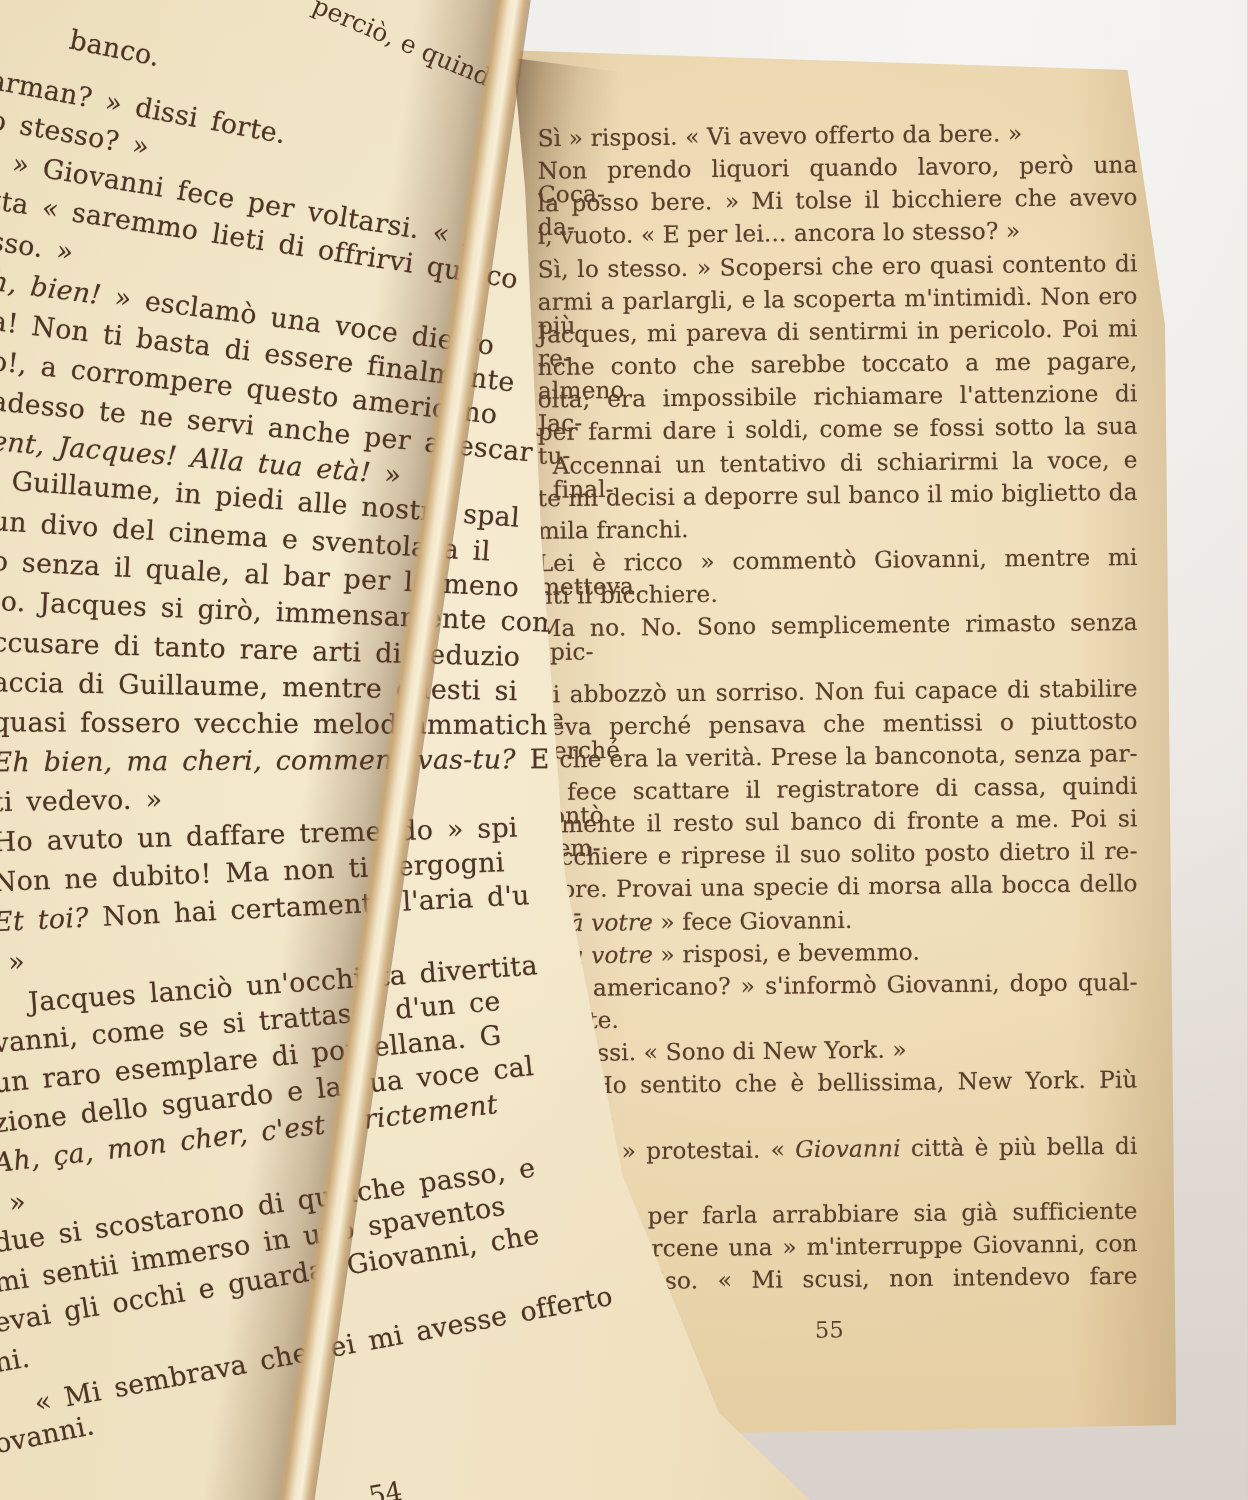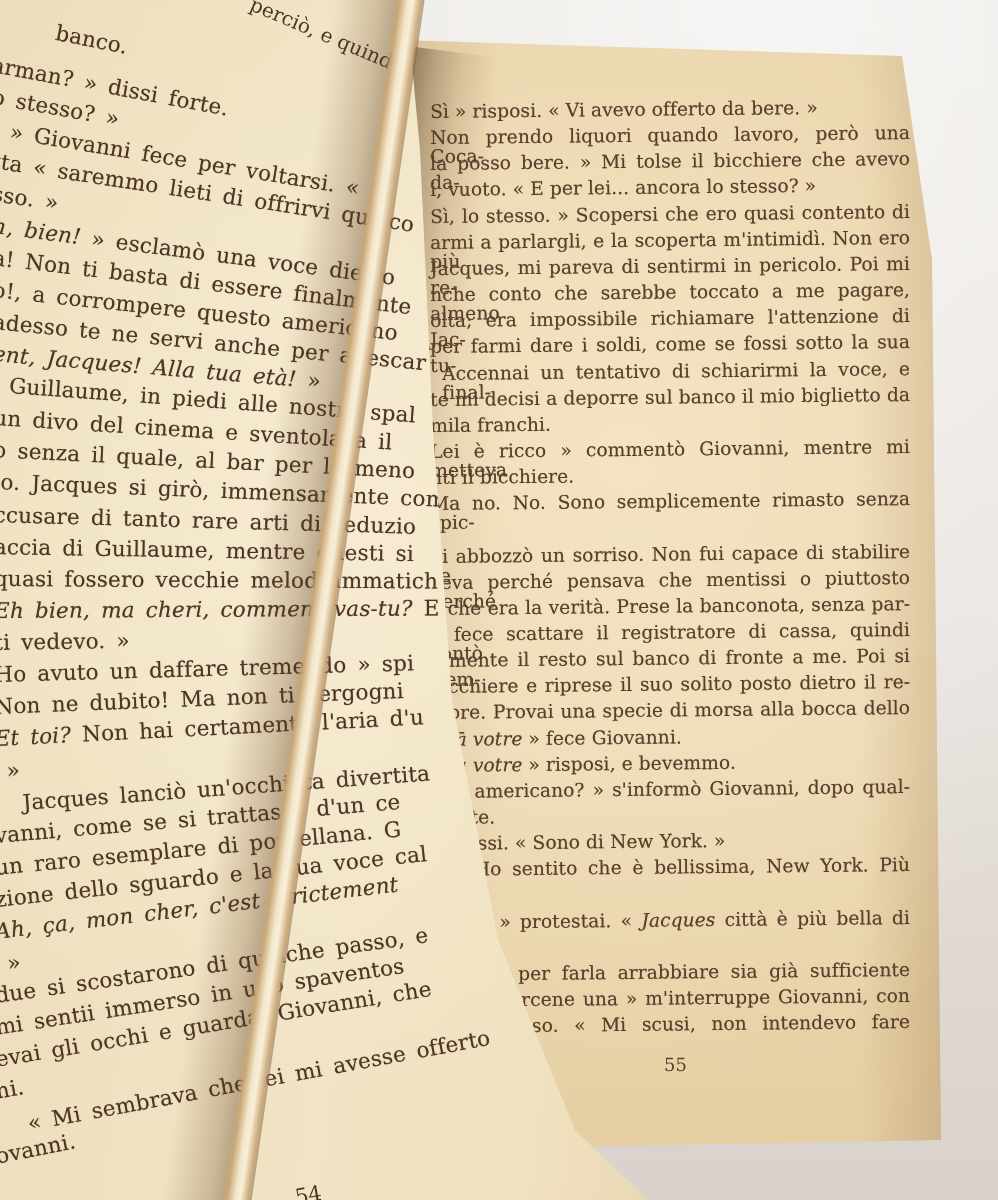--- a/index.html
+++ b/index.html
@@ -20,21 +20,21 @@
         linear-gradient(90deg, rgba(0,0,0,0) 86%, rgba(150,110,60,.20) 92%, rgba(105,72,38,.32) 100%),
         linear-gradient(180deg,#e9d3a9 0%,#ecd8b0 30%,#ecd9b2 62%,#e5cda1 100%);}
   .rp-line{position:absolute;left:430px;line-height:1;
       transform-origin:0 0;transform:rotate(-0.6deg);
       top:calc(103px + var(--i)*26.15px);
       font-size:18.6px;color:#593e2c;white-space:pre;letter-spacing:.1px;
       text-shadow:0 0 .7px rgba(89,62,44,.55);}
   .rp-line.j{width:480px;text-align:justify;text-align-last:justify;white-space:normal;}
   .rp-line:nth-child(11){left:442px;width:468px;}
   .rp-num{position:absolute;left:652px;top:1054px;font-size:18px;color:#5a3f2d;
-      transform:rotate(-0.6deg);margin-left:12px;}
+      transform:rotate(-0.6deg);}
   
   .left-page{position:absolute;inset:0;
       clip-path:polygon(0 0,406px 0,420px 150px,433px 430px,452px 700px,498px 940px,575px 1130px,648px 1200px,0 1200px);
       background:
         radial-gradient(ellipse at 32% 42%, rgba(255,248,228,.40), rgba(255,248,228,0) 60%),
         linear-gradient(96deg,#ecdebb 0%,#f1e4c6 38%,#f0e1c0 58%,#e7d3ad 76%,#dcc297 90%,#cfb285 100%);}
   .lp-line{position:absolute;left:-6px;line-height:1;
       transform-origin:0 0;
       top:calc(22px + var(--i)*32.1px);
       transform:rotate(calc(11.2deg - var(--i)*0.64deg));
@@ -95,21 +95,21 @@
         <div class="rp-line j" style="--i: 21;">tamente il resto sul banco di fronte a me. Poi si riem-</div>
         <div class="rp-line j" style="--i: 22;">bicchiere e riprese il suo solito posto dietro il re-</div>
         <div class="rp-line j" style="--i: 23;">atore. Provai una specie di morsa alla bocca dello sto-</div>
         <div class="rp-line" style="--i: 24;"><i>A la votre</i> » fece Giovanni.</div>
         <div class="rp-line" style="--i: 25;"><i>A la votre</i> » risposi, e bevemmo.</div>
         <div class="rp-line j" style="--i: 26;">ei è americano? » s'informò Giovanni, dopo qual-</div>
         <div class="rp-line" style="--i: 27;">stante.</div>
         <div class="rp-line" style="--i: 28;">ì » dissi. « Sono di New York. »</div>
         <div class="rp-line j" style="--i: 29;">Ah! Ho sentito che è bellissima, New York. Più bella</div>
         <div class="rp-line" style="--i: 30;">rigi? »</div>
-        <div class="rp-line j" style="--i: 31;">Oh no » protestai. « <i>Jacques</i> città è più bella di Pa-</div>
+        <div class="rp-line j" style="--i: 31;">Oh no » protestai. « <i>Giovanni</i> città è più bella di Pa-</div>
         <div class="rp-line" style="--i: 32;">»</div>
         <div class="rp-line j" style="--i: 33;">are che per farla arrabbiare sia già sufficiente l'idea</div>
         <div class="rp-line j" style="--i: 34;"><i>ossa</i> essercene una » m'interruppe Giovanni, con l'om-</div>
         <div class="rp-line j" style="--i: 35;">d'un sorriso. « Mi scusi, non intendevo fare l'ereti-</div>
       </div>
     <div class="rp-num">55</div>
   </div>
 
   <div class="strip-shadow"></div>
 

